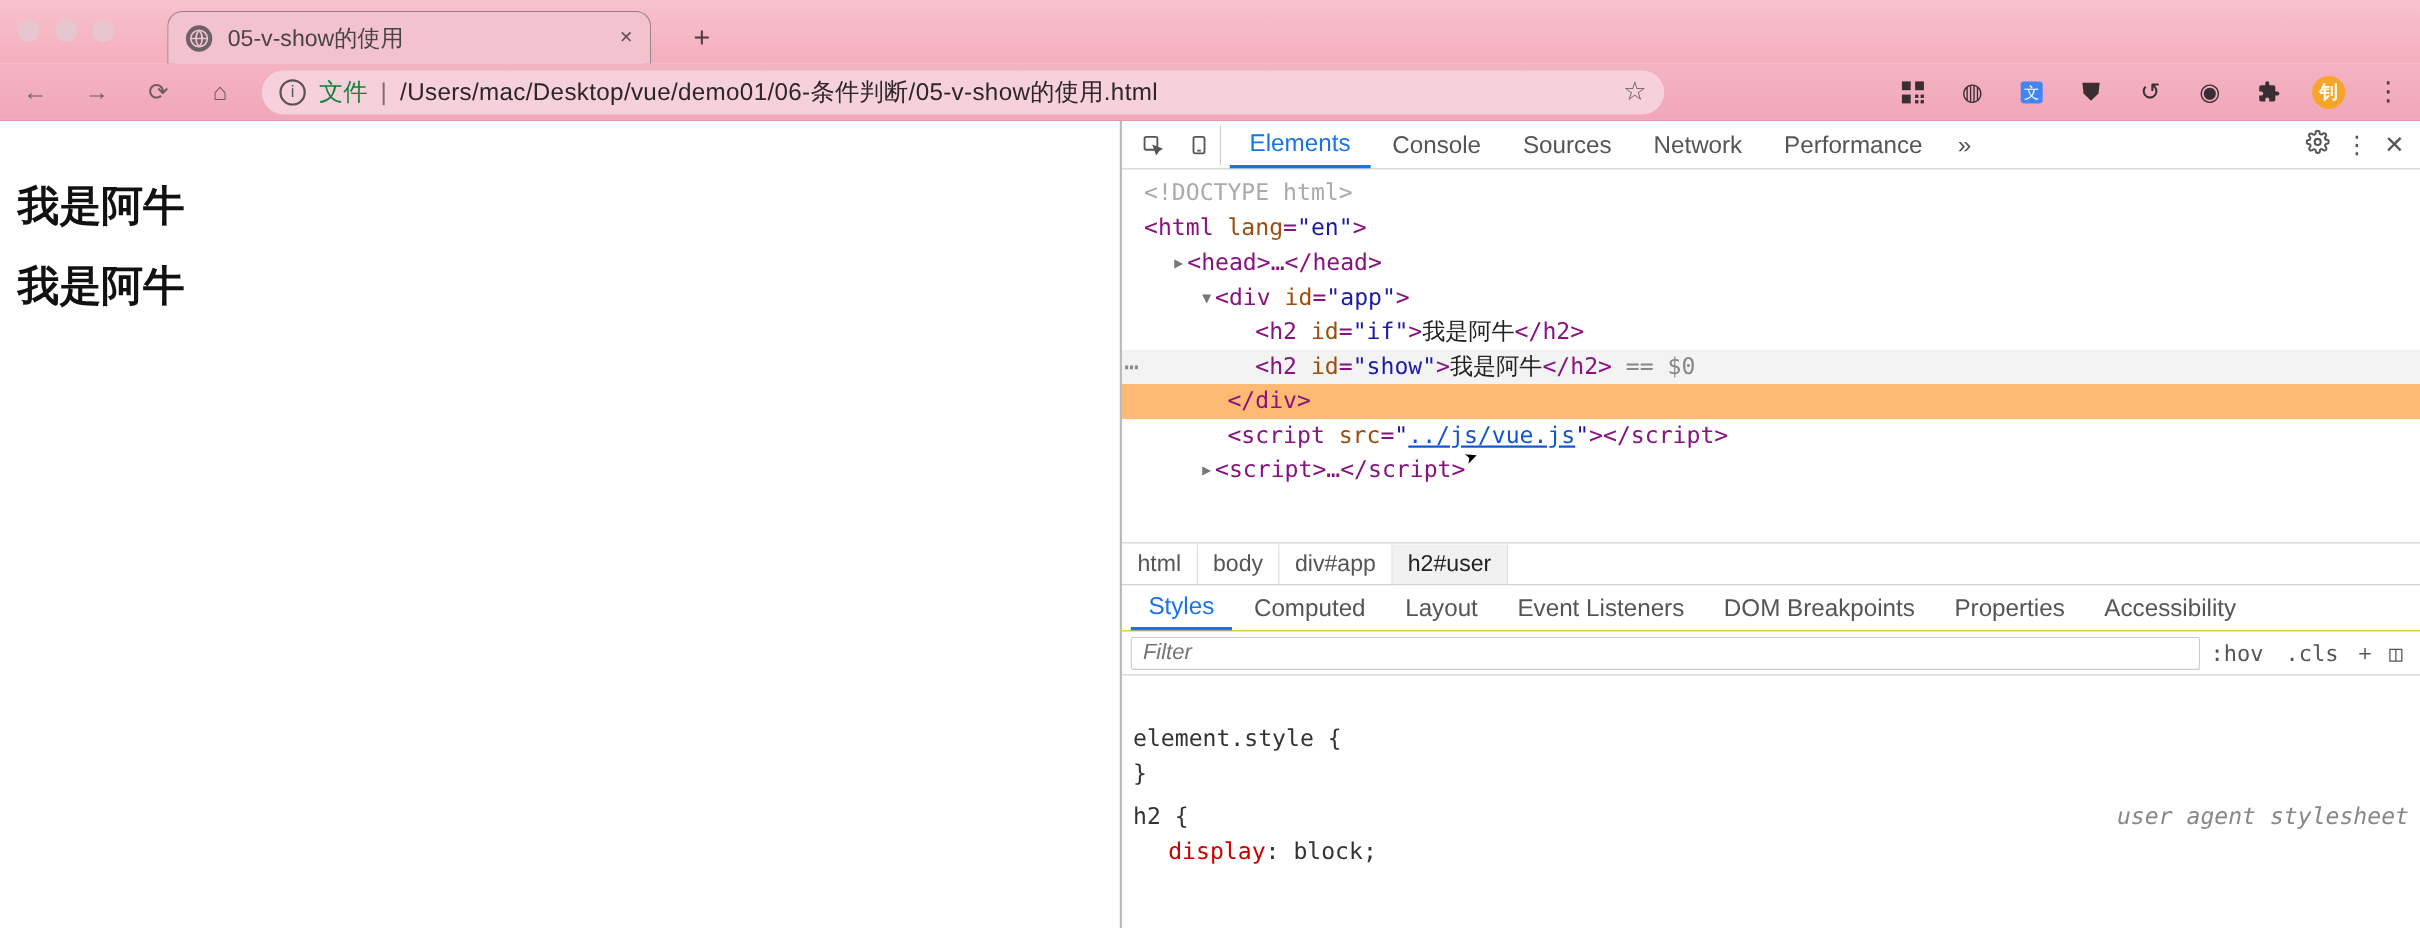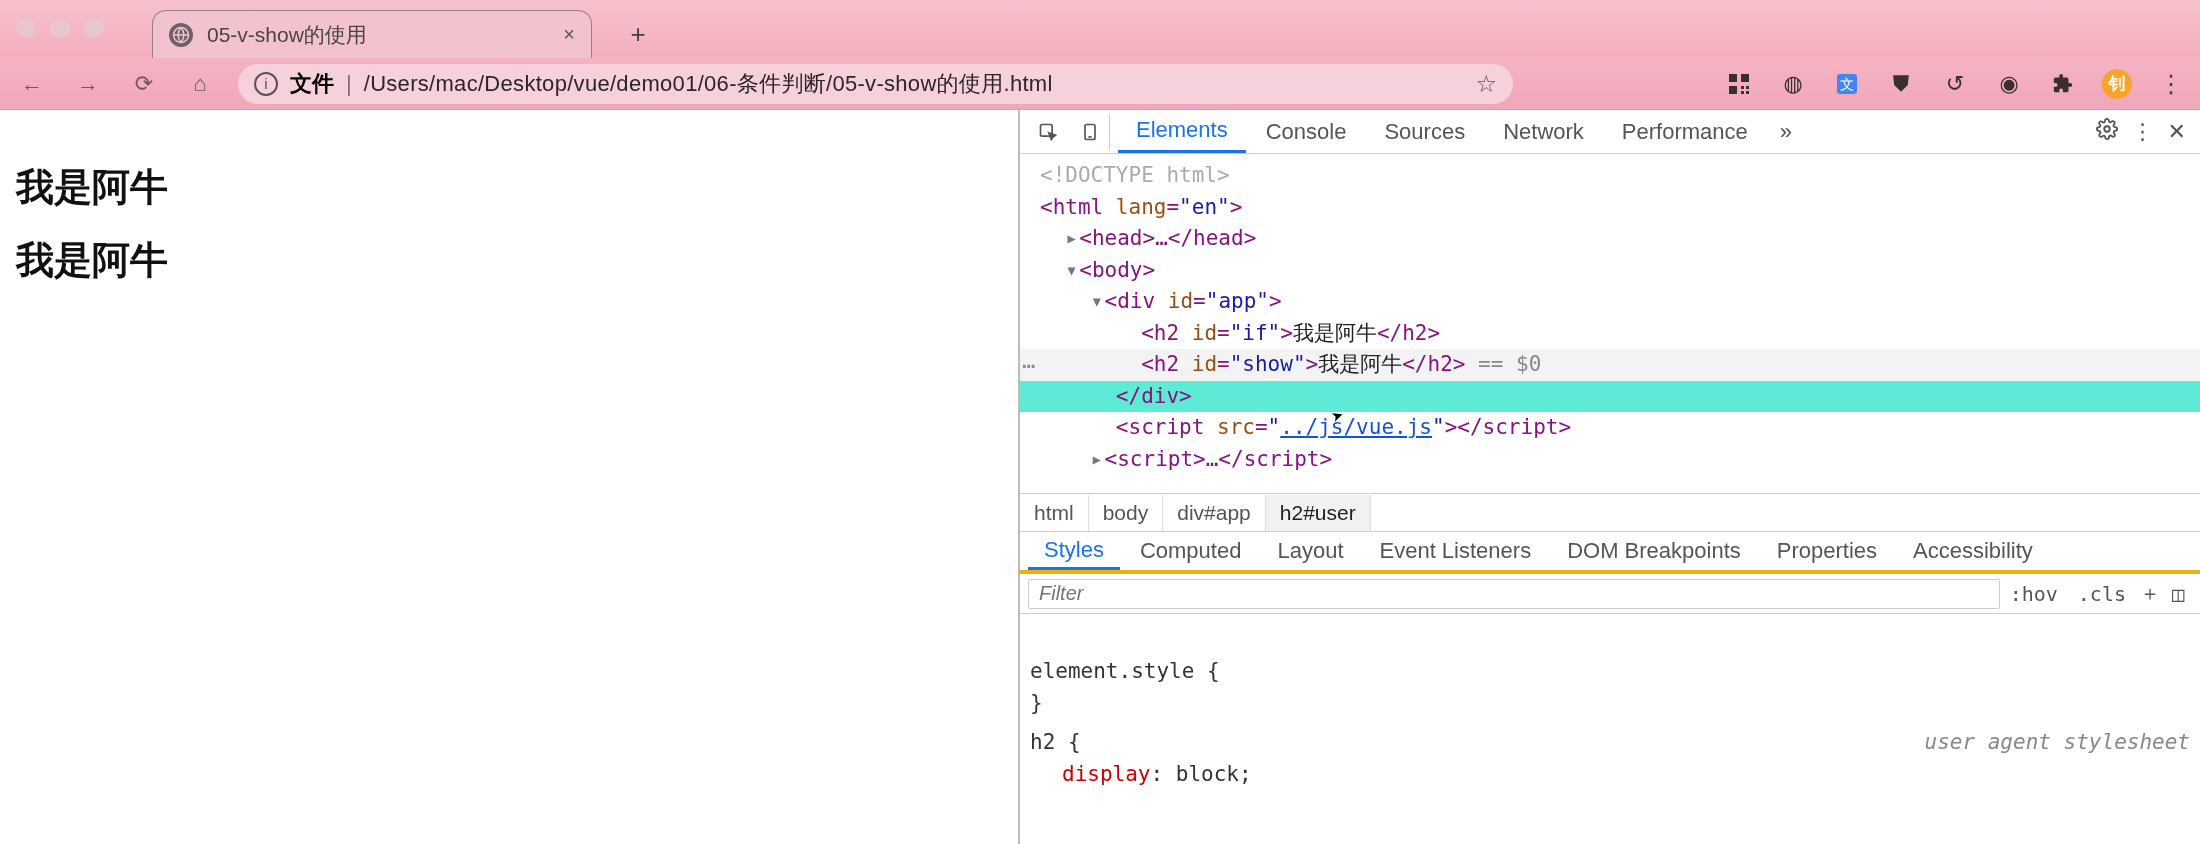--- a/index.html
+++ b/index.html
@@ -72,21 +72,21 @@
     background: #f6d0da;
     border-radius: 22px;
     display:flex;
     align-items:center;
     padding: 0 16px;
     gap: 12px;
     color:#333;
     font-size: 22px;
   }
   .addr .info { width:24px;height:24px;border:2px solid #5b5054;border-radius:50%;display:flex;align-items:center;justify-content:center;font-size:15px;color:#5b5054;}
-  .addr .label { color:#000000; font-weight:700;}
+  .addr .label { color:#15803d; font-weight:400;}
   .addr .sep { color:#7c6c71;}
   .addr .url { color:#2c2629; letter-spacing:.3px;}
   .addr .star { margin-left:auto; color:#5d5054; font-size:24px;}
   .rightExt { display:flex; gap:24px; margin-left:auto; align-items:center;}
   .ext { width:30px;height:30px;display:flex;align-items:center;justify-content:center;color:#3b2e33;font-size:22px;}
   .extA { width:30px;height:30px;border-radius:50%;background:#f7a528;color:#fff;display:flex;align-items:center;justify-content:center;font-size:17px;font-weight:600;}
   .kebab { font-size:24px;color:#4b3d42; }
 
   
   .main { display:flex; height: calc(844px - 58px - 52px); }
@@ -139,21 +139,21 @@
     border-bottom:1px solid #ccc;
   }
   .ln { white-space:pre; padding-left: 20px; color:#333;}
   .ln .tag { color:#881280;}
   .ln .attr { color:#9b4e0f;}
   .ln .val { color:#1a1aa6;}
   .ln .txt { color:#222;}
   .ln .link { color:#1155cc; text-decoration:underline;}
   .ln .mute { color:#888;}
   .ln.dim { color:#aaa;}
-  .row-sel { background:#5eead4; }
+  .row-sel { background:#fdba74; }
   .row-hl { background:#f3f3f3; position:relative;}
   .row-hl::before{
     content:"⋯"; position:absolute; left:2px; color:#888; font-size:22px;
   }
   .caret { color:#777; display:inline-block; width:14px;}
   .cursor {
     position:absolute;
     left: 312px; top: 247px;
     font-size:20px; color:#000;
     transform: rotate(-20deg);
@@ -166,21 +166,21 @@
     display:flex;
     align-items:center;
     font-size:21px;
   }
   .crumb { padding:6px 14px; color:#555; border-right:1px solid #ddd;}
   .crumb.active { background:#f1f1f1; color:#222;}
 
   
   .subtabs {
     height: 42px;
-    border-bottom:4px solid #eab308;
+    border-bottom:1px solid #eab308;
     display:flex;
     align-items:flex-start;
     font-size:22px;
     gap: 4px;
     padding: 0 8px;
   }
   .subtab { padding: 0 16px; height:100%; display:flex;align-items:center; color:#555;}
   .subtab.active { color:#1a73e8; border-bottom:3px solid #1a73e8;}
 
   
@@ -316,21 +316,20 @@
         </span>
         <span class="ic">⋮</span>
         <span class="ic">✕</span>
       </div>
     </div>
 
     <div class="tree">
       <div class="ln dim">&lt;!DOCTYPE html&gt;</div>
       <div class="ln"><span class="tag">&lt;html </span><span class="attr">lang</span><span class="tag">=</span><span class="val">"en"</span><span class="tag">&gt;</span></div>
       <div class="ln">  <span class="caret">▸</span><span class="tag">&lt;head&gt;…&lt;/head&gt;</span></div>
-      <div class="ln">  <span class="caret">▾</span><span class="tag">&lt;body&gt;</span></div>
       <div class="ln">    <span class="caret">▾</span><span class="tag">&lt;div </span><span class="attr">id</span><span class="tag">=</span><span class="val">"app"</span><span class="tag">&gt;</span></div>
       <div class="ln">        <span class="tag">&lt;h2 </span><span class="attr">id</span><span class="tag">=</span><span class="val">"if"</span><span class="tag">&gt;</span><span class="txt">我是阿牛</span><span class="tag">&lt;/h2&gt;</span></div>
       <div class="ln row-hl">        <span class="tag">&lt;h2 </span><span class="attr">id</span><span class="tag">=</span><span class="val">"show"</span><span class="tag">&gt;</span><span class="txt">我是阿牛</span><span class="tag">&lt;/h2&gt;</span><span class="mute"> == $0</span></div>
       <div class="ln row-sel">      <span class="tag">&lt;/div&gt;</span></div>
       <div class="ln">      <span class="tag">&lt;script </span><span class="attr">src</span><span class="tag">=</span><span class="val">"</span><span class="link">../js/vue.js</span><span class="val">"</span><span class="tag">&gt;</span><span class="tag">&lt;/script&gt;</span></div>
       <div class="ln">    <span class="caret">▸</span><span class="tag">&lt;script&gt;…&lt;/script&gt;</span></div>
       <span class="cursor">➤</span>
     </div>
 
     <div class="crumbs">

